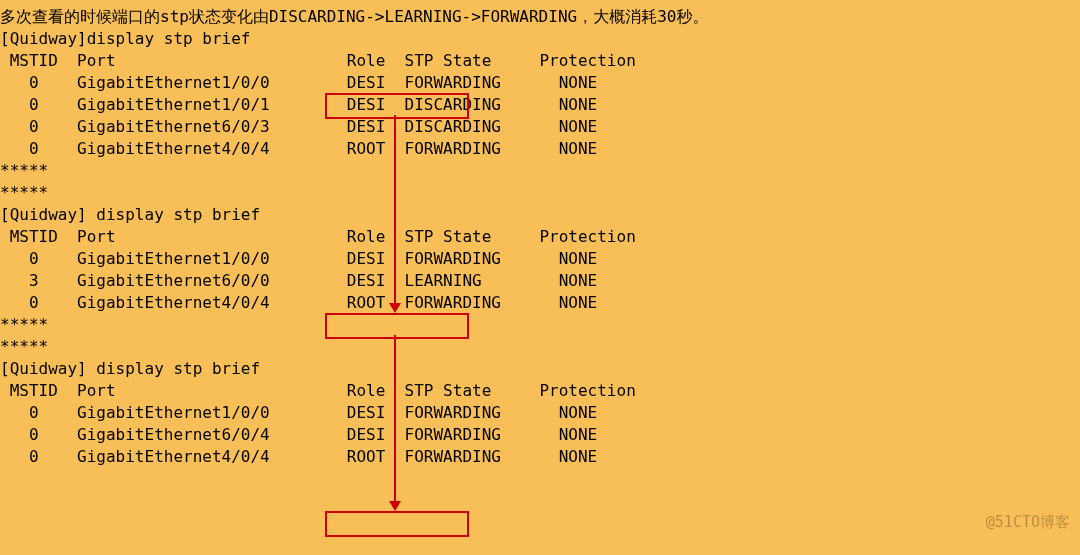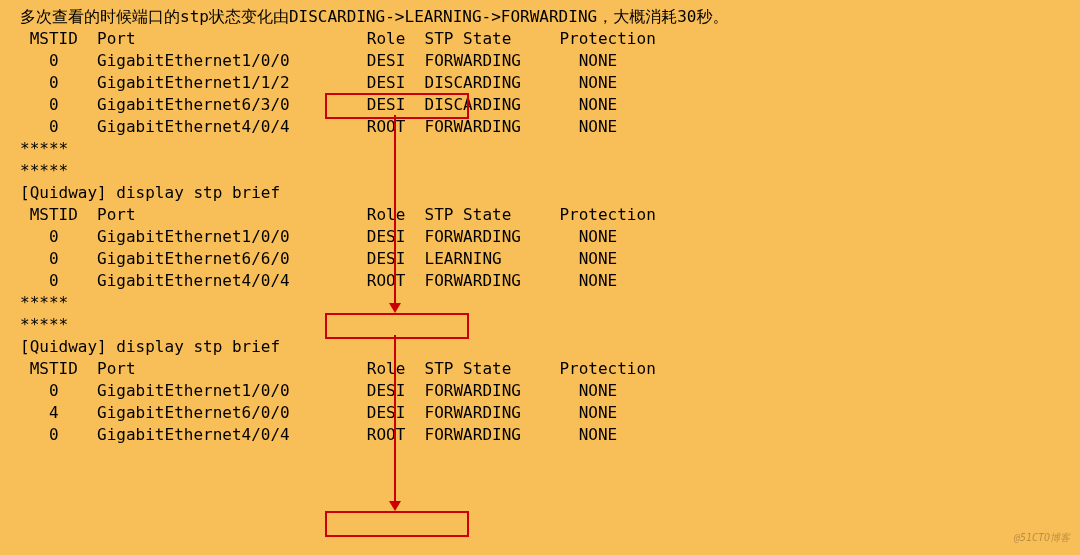--- a/index.html
+++ b/index.html
@@ -1,50 +1,51 @@
 <!DOCTYPE html>
 <html><head>
 <meta charset="utf-8">
 <style>
 html,body{margin:0;padding:0}
 body{width:1080px;height:555px;background:#f8be57;font-family:SimSun,"Microsoft YaHei",monospace;font-size:16px;line-height:22px;color:#000;position:relative;overflow:hidden}
-.content{padding:6px 20px}
+.content{padding:6px 0}
 .row{white-space:pre}
 .box{position:absolute;border:2px solid #cc0000;pointer-events:none}
 .arrow{position:absolute;pointer-events:none}
 .arrow line{stroke:#cc0000;stroke-width:2}
 .arrow path{fill:#cc0000}
-.watermark{position:absolute;right:10px;bottom:6px;color:rgba(0,0,0,0.25);font-size:10px;font-style:italic}
+.watermark{position:absolute;right:10px;bottom:22px;color:rgba(0,0,0,0.25);font-size:15px;}
 </style>
 </head>
 <body>
 
 <div class="content">
   <div class="row">多次查看的时候端口的stp状态变化由DISCARDING-&gt;LEARNING-&gt;FORWARDING，大概消耗30秒。</div>
 
+  <div class="row">[Quidway]display stp brief</div>
   <div class="row"> MSTID  Port                        Role  STP State     Protection</div>
   <div class="row">   0    GigabitEthernet1/0/0        DESI  FORWARDING      NONE</div>
-  <div class="row">   0    GigabitEthernet1/1/2        DESI  DISCARDING      NONE</div>
-  <div class="row">   0    GigabitEthernet6/3/0        DESI  DISCARDING      NONE</div>
+  <div class="row">   0    GigabitEthernet1/0/1        DESI  DISCARDING      NONE</div>
+  <div class="row">   0    GigabitEthernet6/0/3        DESI  DISCARDING      NONE</div>
   <div class="row">   0    GigabitEthernet4/0/4        ROOT  FORWARDING      NONE</div>
   <div class="row">*****</div>
   <div class="row">*****</div>
 
   <div class="row">[Quidway] display stp brief</div>
   <div class="row"> MSTID  Port                        Role  STP State     Protection</div>
   <div class="row">   0    GigabitEthernet1/0/0        DESI  FORWARDING      NONE</div>
-  <div class="row">   0    GigabitEthernet6/6/0        DESI  LEARNING        NONE</div>
+  <div class="row">   3    GigabitEthernet6/0/0        DESI  LEARNING        NONE</div>
   <div class="row">   0    GigabitEthernet4/0/4        ROOT  FORWARDING      NONE</div>
   <div class="row">*****</div>
   <div class="row">*****</div>
 
   <div class="row">[Quidway] display stp brief</div>
   <div class="row"> MSTID  Port                        Role  STP State     Protection</div>
   <div class="row">   0    GigabitEthernet1/0/0        DESI  FORWARDING      NONE</div>
-  <div class="row">   4    GigabitEthernet6/0/0        DESI  FORWARDING      NONE</div>
+  <div class="row">   0    GigabitEthernet6/0/4        DESI  FORWARDING      NONE</div>
   <div class="row">   0    GigabitEthernet4/0/4        ROOT  FORWARDING      NONE</div>
 </div>
 
 <div class="box" id="b0" style="top: 93px; left: 325px; width: 140px; height: 22px;"></div>
 <div class="box" id="b1" style="top: 313px; left: 325px; width: 140px; height: 22px;"></div>
 <div class="box" id="b2" style="top: 511px; left: 325px; width: 140px; height: 22px;"></div>
 
 <svg class="arrow" id="a0" width="20" height="198" style="left: 385px; top: 115px;">
     <line x1="10" y1="0" x2="10" y2="190"></line>
     <path d="M4 188 L10 198 L16 188 Z"></path>

